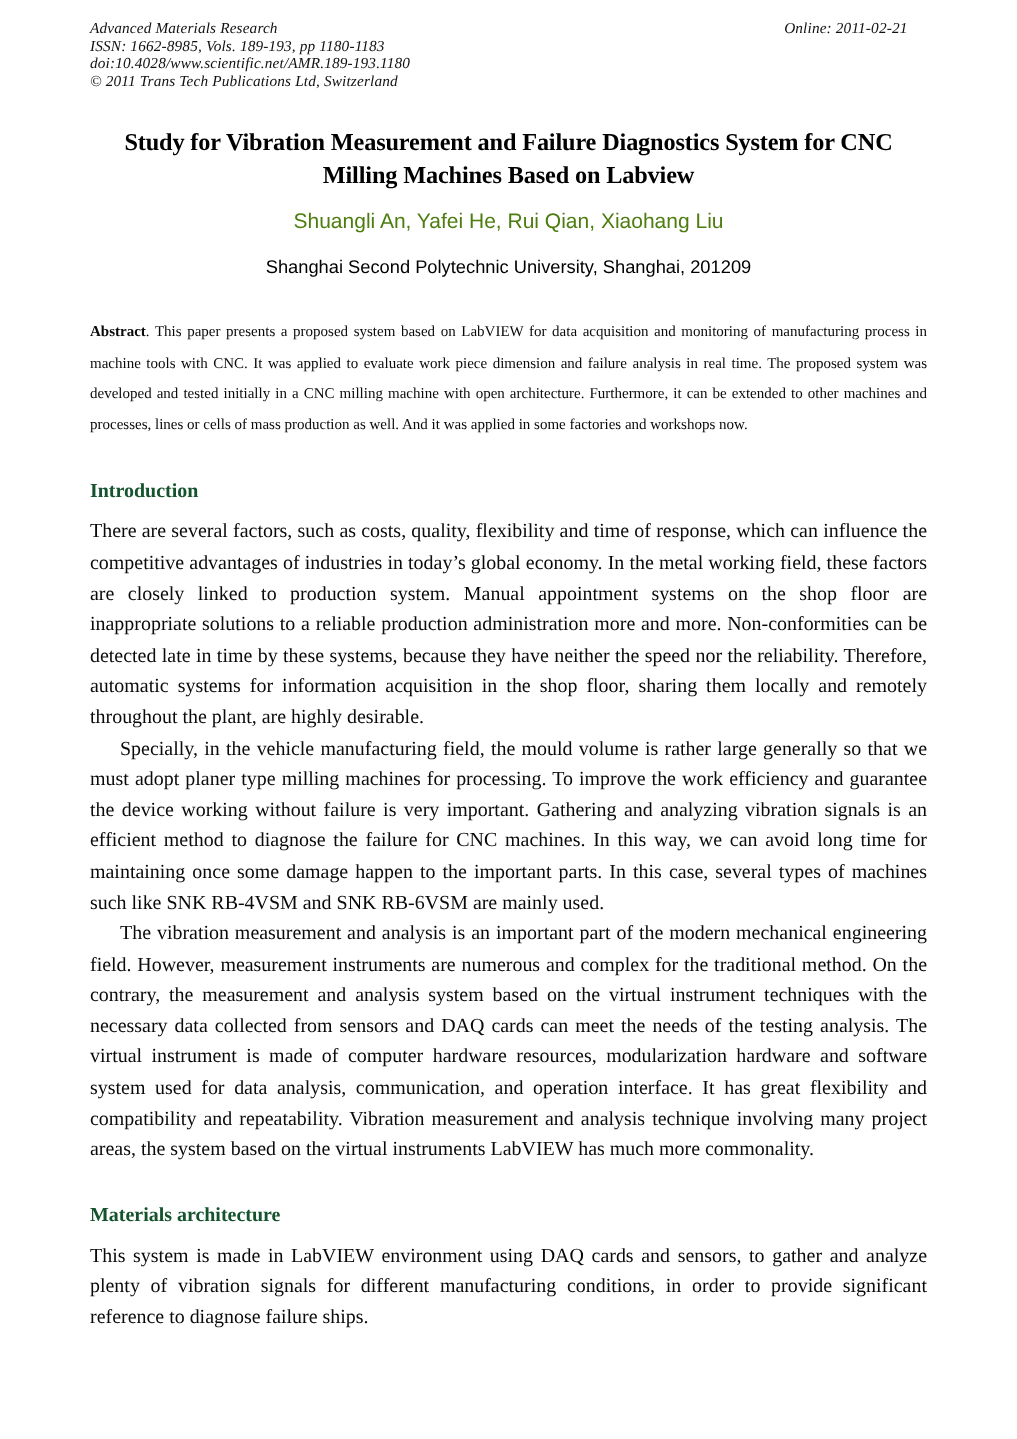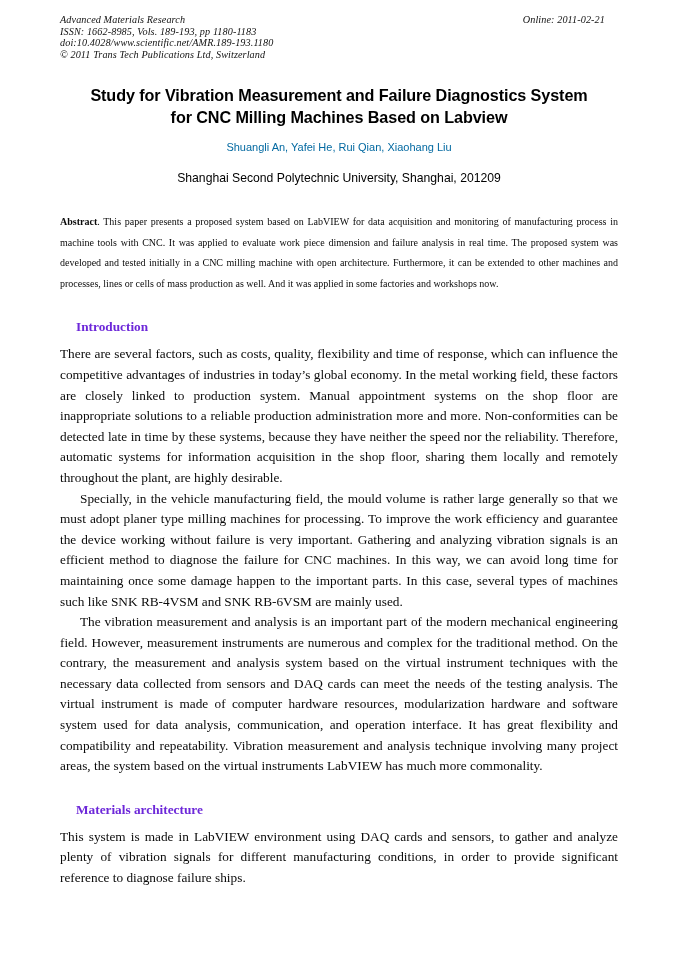--- a/index.html
+++ b/index.html
@@ -49,34 +49,34 @@
     font-size: 10.2px;
     white-space: nowrap;
   }
 
   
   .title-block {
     margin-top: 14px;
     text-align: center;
   }
   .paper-title {
-    font-family: Liberation Sans, sans-serif;
+    font-family: Liberation Serif, serif;
     font-weight: bold;
     font-size: 16.2px;
     line-height: 22px;
     color: #000;
     margin: 0 18px;
     letter-spacing: -0.1px;
   }
   .authors {
     font-family: "Liberation Sans", "DejaVu Sans", sans-serif;
-    font-size: 11px;
+    font-size: 14px;
     line-height: 16px;
     margin-top: 11px;
-    color: #0369a1;
+    color: #4d7c0f;
   }
   .affiliation {
     font-family: "Liberation Sans", "DejaVu Sans", sans-serif;
     font-size: 12.2px;
     line-height: 16px;
     margin-top: 15px;
     color: #000;
   }
 
   
@@ -107,23 +107,22 @@
 
   
   .section {
     margin-top: 24px;
   }
   .section-heading {
     font-family: "Liberation Serif", "DejaVu Serif", serif;
     font-weight: bold;
     font-size: 13.3px;
     line-height: 17px;
-    color: #6d28d9;
+    color: #14532d;
     margin-bottom: 9px;
-    margin-left: 16px;
   }
   p.body-par {
     margin: 0;
     font-size: 13.3px;
     line-height: 20.6px;
     text-align: justify;
     text-justify: inter-word;
     color: #0a0a0a;
   }
   p.body-par.indented {

